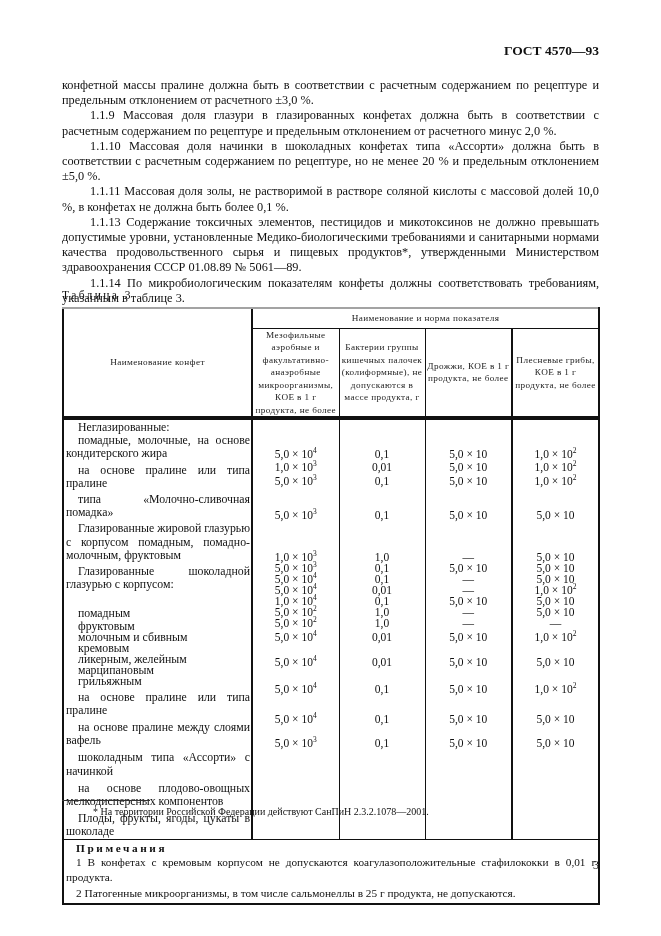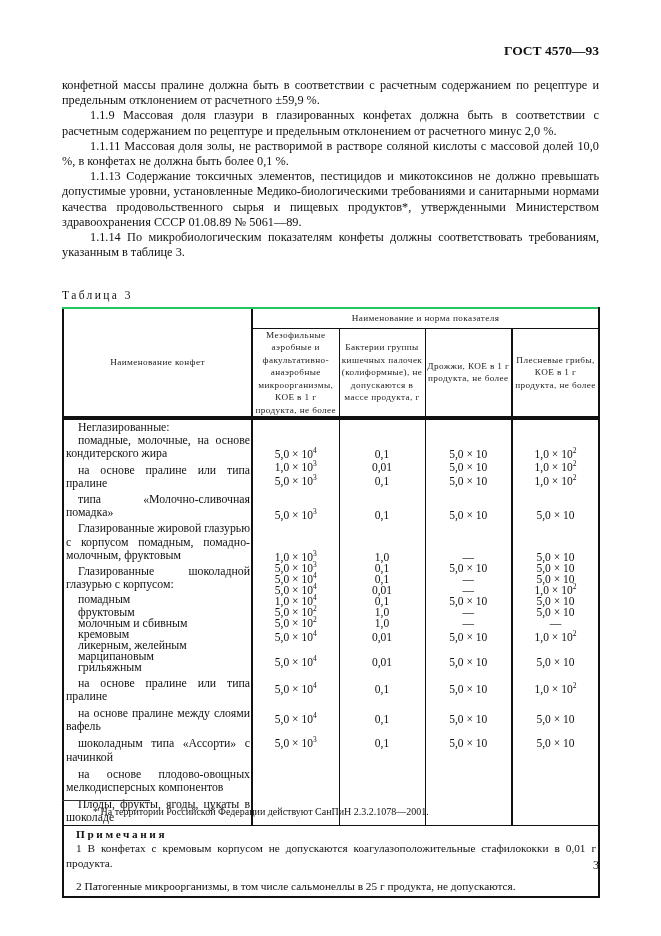--- a/index.html
+++ b/index.html
@@ -35,21 +35,21 @@
     text-align: center; font-weight: normal; vertical-align: middle !important;
     color: #222;
   }
   .col0 { width: 189px; }
   .col1 { width: 87px; }
   .col2 { width: 86px; }
   .col3 { width: 87px; }
   .col4 { width: 87px; }
   .bd-outer-l { border-left: 2.5px solid #111; }
   .bd-outer-r { border-right: 2.5px solid #111; }
-  .bd-top { border-top: 2px solid #22c55e; }
+  .bd-top { border-top: 2px solid #a3a3a3; }
   .bd-thick-b { border-bottom: 4px solid #111; }
   .bd-thin-b { border-bottom: 1.3px solid #111; }
   .bd-thick-l { border-left: 2.5px solid #111; }
   .bd-thin-l { border-left: 1.3px solid #111; }
   .name-cell { font-size: 11.8px; line-height: 13.2px; padding: 1px 1px 0 2px !important; text-align: justify; }
   .name-cell .ind { text-indent: 12px; display: block; }
   .val { text-align: center; font-size: 11.5px; line-height: 13px; }
   .val span { display: block; }
   sup { font-size: 7.5px; vertical-align: 5px; line-height: 0; }
   .notes { font-size: 11.3px; line-height: 14.5px; padding: 1px 2px 2px 2px !important; }
@@ -64,22 +64,23 @@
   .page-num {
     position: absolute; right: 62px; top: 858px; font-size: 12px;
   }
 </style>
 </head>
 <body>
 
 <div class="gost-header">ГОСТ 4570—93</div>
 
 <div class="body-text">
-  <p>конфетной массы пралине должна быть в соответствии с расчетным содержанием по рецептуре и предельным отклонением от расчетного ±59,9 %.</p>
+  <p>конфетной массы пралине должна быть в соответствии с расчетным содержанием по рецептуре и предельным отклонением от расчетного ±3,0 %.</p>
   <p class="indent">1.1.9 Массовая доля глазури в глазированных конфетах должна быть в соответствии с расчетным содержанием по рецептуре и предельным отклонением от расчетного минус 2,0 %.</p>
+  <p class="indent">1.1.10 Массовая доля начинки в шоколадных конфетах типа «Ассорти» должна быть в соответствии с расчетным содержанием по рецептуре, но не менее 20 % и предельным отклонением ±5,0 %.</p>
   <p class="indent">1.1.11 Массовая доля золы, не растворимой в растворе соляной кислоты с массовой долей 10,0 %, в конфетах не должна быть более 0,1 %.</p>
   <p class="indent">1.1.13 Содержание токсичных элементов, пестицидов и микотоксинов не должно превышать допустимые уровни, установленные Медико-биологическими требованиями и санитарными нормами качества продовольственного сырья и пищевых продуктов*, утвержденными Министерством здравоохранения СССР 01.08.89 № 5061—89.</p>
   <p class="indent">1.1.14 По микробиологическим показателям конфеты должны соответствовать требованиям, указанным в таблице 3.</p>
 </div>
 
 <div class="table-caption">Таблица 3</div>
 
 <table class="t3">
   <colgroup>
     <col class="col0">
@@ -103,21 +104,21 @@
   <tbody>
 
     <tr>
       <td class="name-cell bd-outer-l">
         <span class="ind">Неглазированные:</span>
         <span class="ind" style="padding-bottom:3px">помадные, молочные, на основе кондитерского жира</span>
         <span class="ind" style="padding-bottom:3px">на основе пралине или типа пралине</span>
         <span class="ind" style="padding-bottom:3px">типа «Молочно-сливочная помадка»</span>
         <span class="ind" style="padding-bottom:3px">Глазированные жировой глазурью с корпусом помадным, помадно-молочным, фруктовым</span>
         <span class="ind">Глазированные шоколадной глазурью с корпусом:</span>
-        <span class="ind" style="margin-top:2px">помадным</span>
+        <span class="ind" style="margin-top:16px">помадным</span>
         <span class="ind" style="line-height:11px">фруктовым</span>
         <span class="ind" style="line-height:11px">молочным и сбивным</span>
         <span class="ind" style="line-height:11px">кремовым</span>
         <span class="ind" style="line-height:11px">ликерным, желейным</span>
         <span class="ind" style="line-height:11px">марципановым</span>
         <span class="ind" style="line-height:11px">грильяжным</span>
         <span class="ind" style="margin-top:4px;padding-bottom:4px">на основе пралине или типа пралине</span>
         <span class="ind" style="padding-bottom:4px">на основе пралине между слоями вафель</span>
         <span class="ind" style="padding-bottom:4px">шоколадным типа «Ассорти» с начинкой</span>
         <span class="ind" style="padding-bottom:4px">на основе плодово-овощных мелкодисперсных компонентов</span>
@@ -193,21 +194,21 @@
         <span style="height:30px;padding-top:8px;box-sizing:border-box"><span style="display:inline">5,0 × 10</span><sup></sup></span>
         <span style="height:30px;padding-top:5px;box-sizing:border-box"><span style="display:inline">1,0 × 10</span><sup>2</sup></span>
         <span style="height:24px;padding-top:5px;box-sizing:border-box"><span style="display:inline">5,0 × 10</span><sup></sup></span>
         <span style="height:16px;padding-top:5px;box-sizing:border-box"><span style="display:inline">5,0 × 10</span><sup></sup></span>
       </td>
     </tr>
     <tr>
       <td colspan="5" class="notes bd-outer-l bd-outer-r" style="border-top:1.3px solid #111;border-bottom:2.5px solid #111;">
         <span class="title">Примечания</span>
         <span class="n">1 В конфетах с кремовым корпусом не допускаются коагулазоположительные стафилококки в 0,01 г продукта.</span>
-        <span class="n" style="margin-top:9px">2 Патогенные микроорганизмы, в том числе сальмонеллы в 25 г продукта, не допускаются.</span>
+        <span class="n" style="margin-top:2px">2 Патогенные микроорганизмы, в том числе сальмонеллы в 25 г продукта, не допускаются.</span>
       </td>
     </tr>
   </tbody>
 </table>
 
 <div class="footnote-rule"></div>
 <div class="footnote">* На территории Российской Федерации действуют СанПиН 2.3.2.1078—2001.</div>
 <div class="page-num">3</div>
 
 </body></html>

